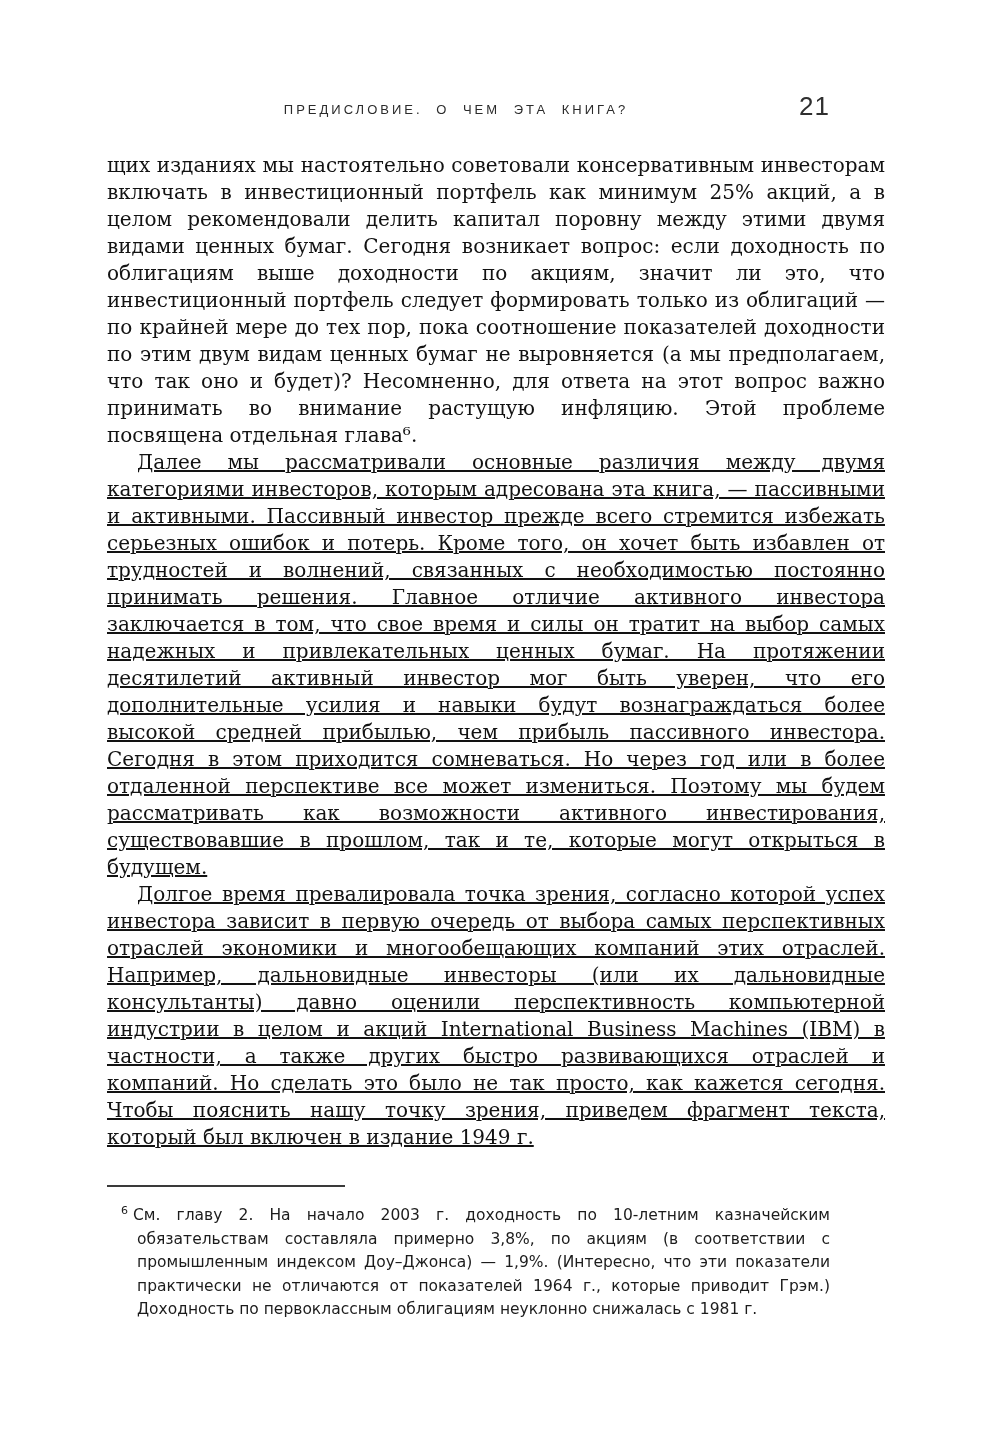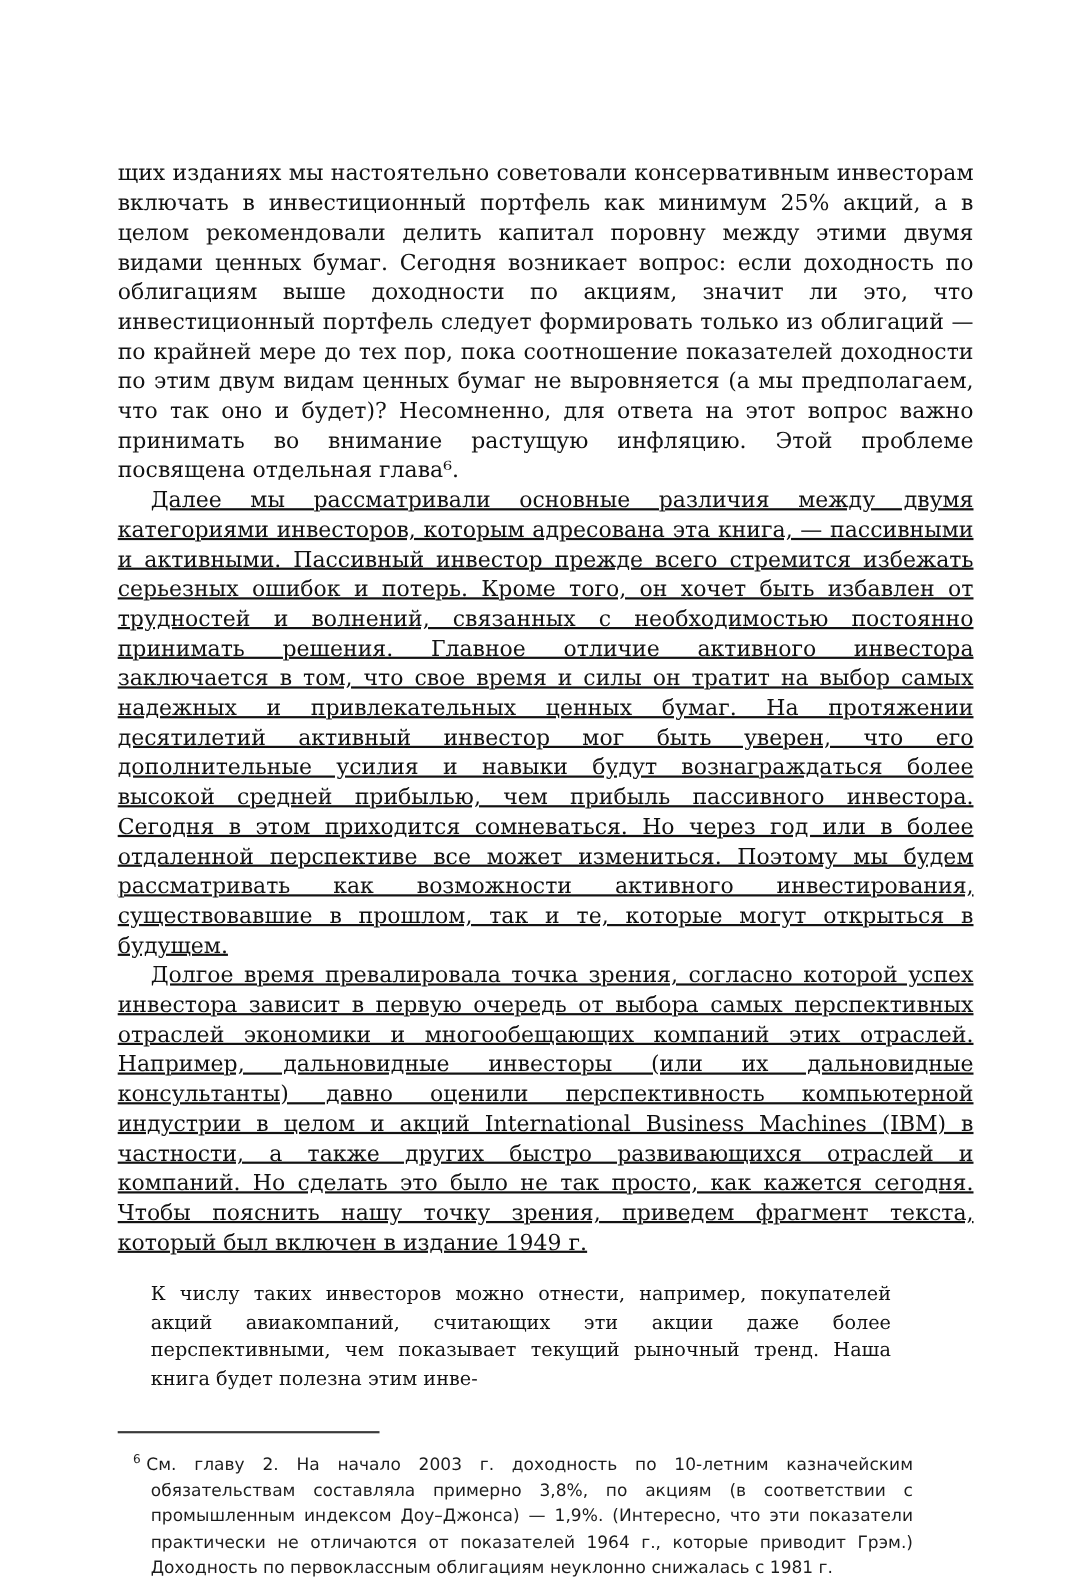--- a/index.html
+++ b/index.html
@@ -34,21 +34,21 @@
     position: absolute;
     right: 55px;
     top: -11px;
     font-family: "Liberation Sans", sans-serif;
     font-size: 26px;
     font-weight: 400;
     letter-spacing: 1px;
     color: #2f2f2f;
   }
   .body-text {
-    margin-top: 42px;
+    margin-top: 20px;
     font-family: "DejaVu Serif", "Liberation Serif", serif;
     font-size: 20px;
     line-height: 27px;
     color: #121212;
     text-align: justify;
     hyphens: auto;
   }
   .para {
     margin: 0;
   }
@@ -83,26 +83,29 @@
   .fn-marker {
     font-size: 11px;
     margin-right: 5px;
   }
 </style>
 </head>
 <body>
 
 <div class="page">
 
+  <header class="page-header">
+    <div class="running-title">ПРЕДИСЛОВИЕ. О ЧЕМ ЭТА КНИГА?</div>
+    <div class="page-number">21</div>
+  </header>
 
   <main class="body-text">
     <p class="para">щих изданиях мы настоятельно советовали консервативным инвесторам включать в инвестиционный портфель как минимум 25% акций, а в целом рекомендовали делить капитал поровну между этими двумя видами ценных бумаг. Сегодня возникает вопрос: если доходность по облигациям выше доходности по акциям, значит ли это, что инвестиционный портфель следует формировать только из облигаций — по крайней мере до тех пор, пока соотношение показателей доходности по этим двум видам ценных бумаг не выровняется (а мы предполагаем, что так оно и будет)? Несомненно, для ответа на этот вопрос важно принимать во внимание растущую инфляцию. Этой проблеме посвящена отдельная глава⁶.</p>
     <p class="para indent">Далее мы рассматривали основные различия между двумя категориями инвесторов, которым адресована эта книга, — пассивными и активными. Пассивный инвестор прежде всего стремится избежать серьезных ошибок и потерь. Кроме того, он хочет быть избавлен от трудностей и волнений, связанных с необходимостью постоянно принимать решения. Главное отличие активного инвестора заключается в том, что свое время и силы он тратит на выбор самых надежных и привлекательных ценных бумаг. На протяжении десятилетий активный инвестор мог быть уверен, что его дополнительные усилия и навыки будут вознаграждаться более высокой средней прибылью, чем прибыль пассивного инвестора. Сегодня в этом приходится сомневаться. Но через год или в более отдаленной перспективе все может измениться. Поэтому мы будем рассматривать как возможности активного инвестирования, существовавшие в прошлом, так и те, которые могут открыться в будущем.</p>
     <p class="para indent">Долгое время превалировала точка зрения, согласно которой успех инвестора зависит в первую очередь от выбора самых перспективных отраслей экономики и многообещающих компаний этих отраслей. Например, дальновидные инвесторы (или их дальновидные консультанты) давно оценили перспективность компьютерной индустрии в целом и акций International Business Machines (IBM) в частности, а также других быстро развивающихся отраслей и компаний. Но сделать это было не так просто, как кажется сегодня. Чтобы пояснить нашу точку зрения, приведем фрагмент текста, который был включен в издание 1949 г.</p>
-    <blockquote class="quote">К числу таких инвесторов можно отнести, например, покупателей акций авиакомпаний, считающих эти акции даже более перспективными, чем показывает текущий рыночный тренд. Наша книга будет полезна этим инве-</blockquote>
   </main>
 
   <footer class="footnote-area">
     <div class="footnote-rule"></div>
     <p class="footnote"><sup class="fn-marker">6</sup><span>См. главу 2. На начало 2003 г. доходность по 10-летним казначейским обязательствам составляла примерно 3,8%, по акциям (в соответствии с промышленным индексом Доу–Джонса) — 1,9%. (Интересно, что эти показатели практически не отличаются от показателей 1964 г., которые приводит Грэм.) Доходность по первоклассным облигациям неуклонно снижалась с 1981 г.</span></p>
   </footer>
 
 </div>
 
 </body></html>

